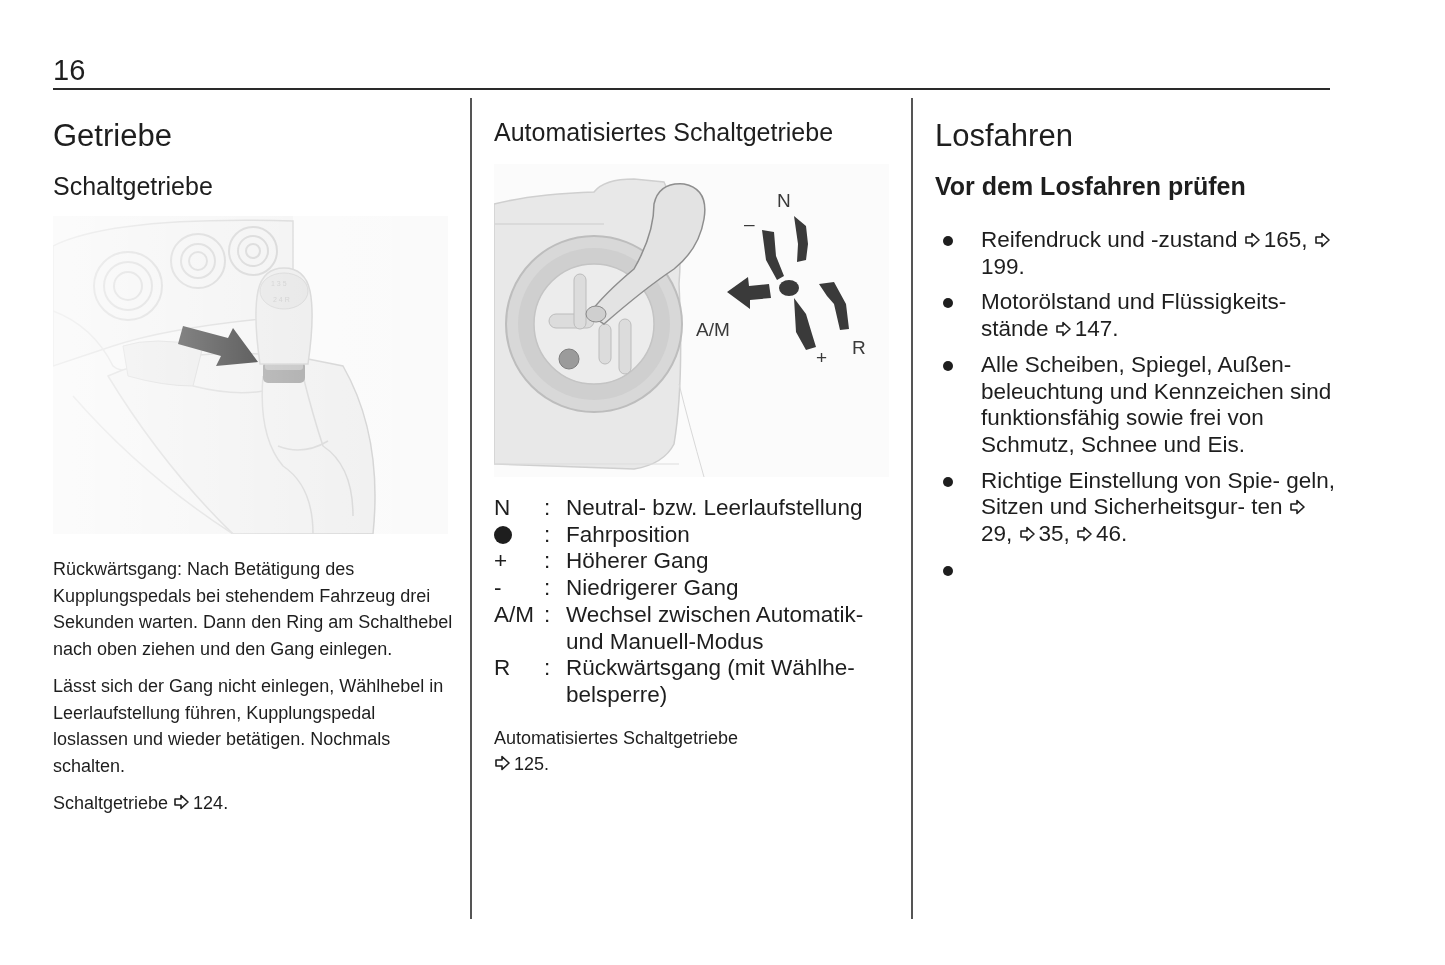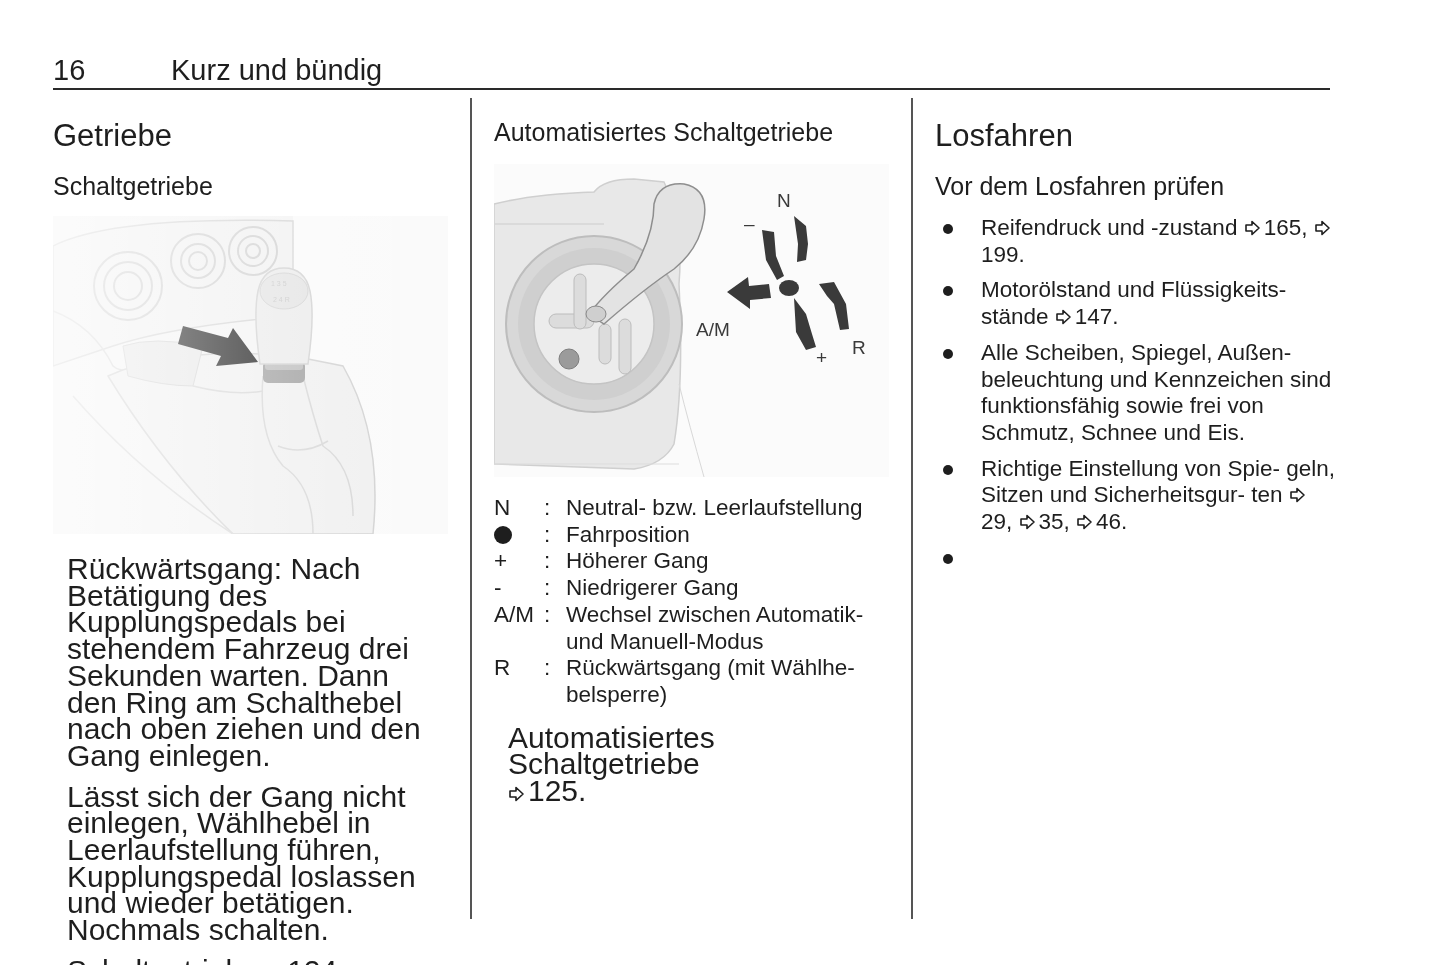--- a/index.html
+++ b/index.html
@@ -10,40 +10,39 @@
     .header { position: absolute; left: 53px; top: 50px; width: 1277px; height: 38px; border-bottom: 2px solid #2a2a2a; }
     .page-num { position: absolute; left: 0; top: 4px; font-size: 29px; }
     .chapter { position: absolute; left: 118px; top: 4px; font-size: 29px; }
     .vrule { position: absolute; top: 98px; width: 2px; height: 821px; background: #555; }
     .col { position: absolute; top: 114px; }
     .col1 { left: 53px; width: 400px; }
     .col2 { left: 494px; width: 400px; }
     .col3 { left: 935px; width: 400px; }
     h1 { margin: 0; font-weight: normal; font-size: 31px; line-height: 40px; }
     h2 { margin: 0; font-weight: normal; font-size: 25px; line-height: 32px; }
-    p { margin: 14px; font-size: 30px; line-height: 26.7px; }
+    p { margin: 0; font-size: 18px; line-height: 26.7px; }
     .para-gap { margin-top: 10px; }
     .ref-arrow { display: inline-block; width: 17px; height: 16px; vertical-align: -1px; margin-right: 3px; }
     .figure { position: relative; background: #f6f6f6; overflow: hidden; }
     .legend { margin-top: 18px; }
     .legend-row { display: flex; font-size: 22.5px; line-height: 26.7px; }
     .legend-key { width: 50px; flex: none; }
     .legend-sep { width: 22px; flex: none; }
     .legend-val { flex: 1; }
     .dot { display: inline-block; width: 18px; height: 18px; border-radius: 50%; background: #1e1e1e; vertical-align: -2px; }
     ul { list-style: none; margin: 0; padding: 0; }
     li { position: relative; padding-left: 46px; font-size: 22.5px; line-height: 26.7px; margin-bottom: 9px; }
     li .bullet { position: absolute; left: 8px; top: 9px; width: 10px; height: 10px; border-radius: 50%; background: #1e1e1e; }
   </style>
 </head>
 <body>
 
 <div class="header">
   <span class="page-num">16</span>
-  <span class="chapter">Kurz und bündig</span>
 </div>
 
 <div class="vrule" style="left:470px;"></div>
 <div class="vrule" style="left:911px;"></div>
 
 <div class="col col1">
   <h1 style="margin-top:2px;">Getriebe</h1>
   <h2 style="margin-top:14px;">Schaltgetriebe</h2>
 
   <div class="figure" style="width:395px;height:318px;margin-top:14px;background:#f4f4f4;">
@@ -188,23 +187,23 @@
   <p style="margin-top:16px;">
     <span>Automatisiertes Schaltgetriebe</span><br>
     <svg class="ref-arrow" viewBox="0 0 17 16">
         <path d="M2 5 L8 5 L8 1.5 L15 8 L8 14.5 L8 11 L2 11 Z" fill="none" stroke="#1e1e1e" stroke-width="1.6" stroke-linejoin="round"></path>
       </svg><span>125.</span>
   </p>
 </div>
 
 <div class="col col3">
   <h1 style="margin-top:2px;">Losfahren</h1>
-  <h2 style="margin-top:14px;">Vor dem Losfahren prüfen</h2>
-
-  <ul style="margin-top:13px;">
+  <h2 style="margin-top:14px;font-weight:bold;">Vor dem Losfahren prüfen</h2>
+
+  <ul style="margin-top:25px;">
     <li>
       <span class="bullet"></span>
       <span>Reifendruck und -zustand</span>
       <svg class="ref-arrow" viewBox="0 0 17 16">
           <path d="M2 5 L8 5 L8 1.5 L15 8 L8 14.5 L8 11 L2 11 Z" fill="none" stroke="#1e1e1e" stroke-width="1.6" stroke-linejoin="round"></path>
         </svg><span>165,</span>
       <svg class="ref-arrow" viewBox="0 0 17 16">
           <path d="M2 5 L8 5 L8 1.5 L15 8 L8 14.5 L8 11 L2 11 Z" fill="none" stroke="#1e1e1e" stroke-width="1.6" stroke-linejoin="round"></path>
         </svg><span>199.</span>
     </li>

